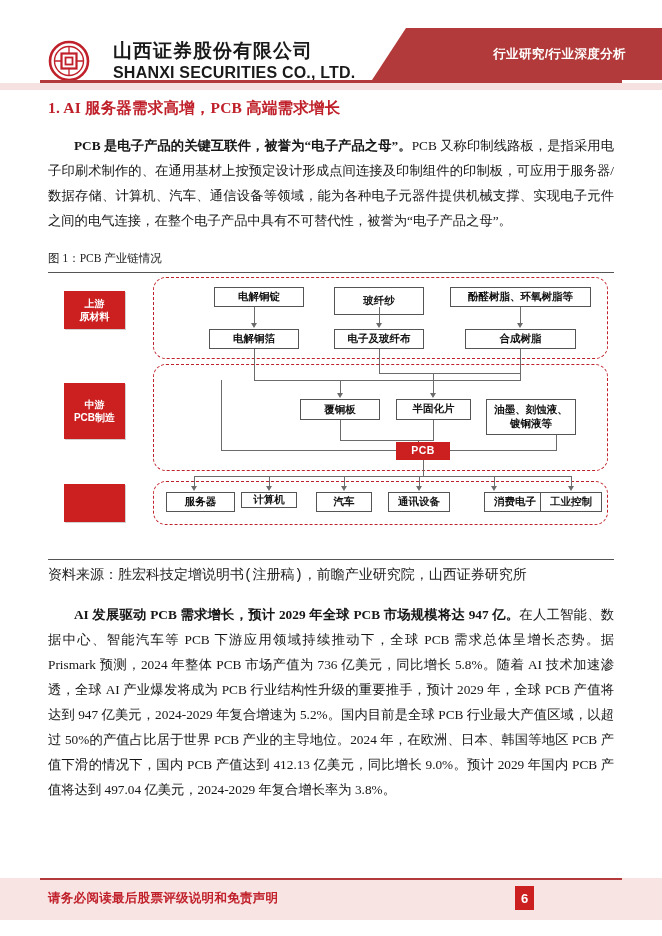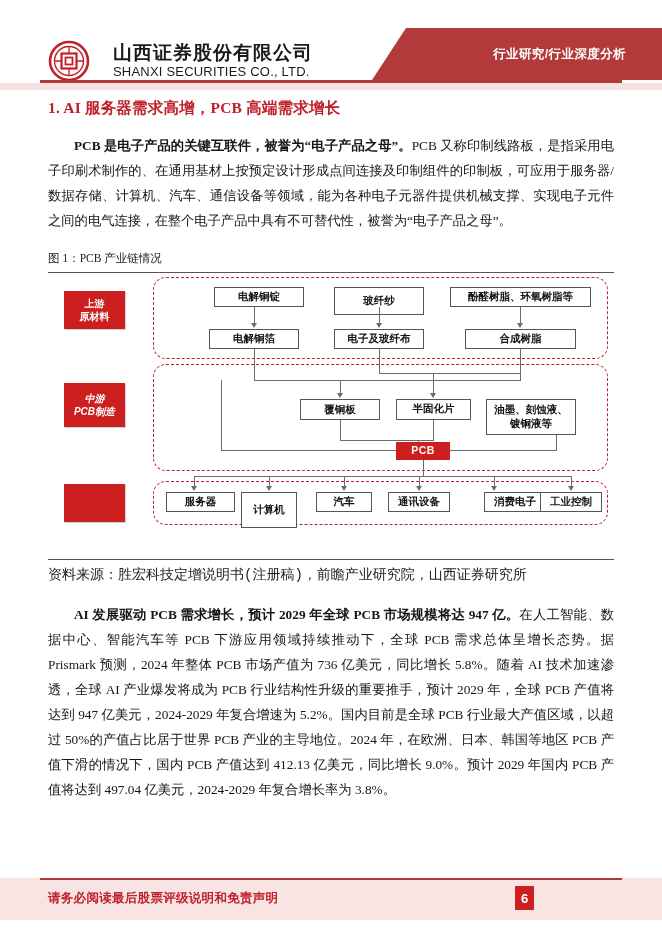--- a/index.html
+++ b/index.html
@@ -49,22 +49,22 @@
     display: flex; align-items: center; gap: 23px; margin-top: 8px;
   }
   .logo-mark { width: 42px; height: 42px; display: block; }
   .logo-text-cn {
     font-family: "Liberation Sans", "DejaVu Sans", sans-serif;
     font-size: 19px; font-weight: bold; color: #1a1a1a;
     letter-spacing: 1px; line-height: 1.12;
   }
   .logo-text-en {
     font-family: "Liberation Sans", "DejaVu Sans", sans-serif;
-    font-size: 13px; font-weight: normal; color: #1a1a1a;
-    letter-spacing: .2px; line-height: 1.2; margin-top: 1px;
+    font-size: 16px; font-weight: bold; color: #1a1a1a;
+    letter-spacing: .2px; line-height: 1.2; margin-top: 1px; text-align: right;
   }
 
   
   .content { position: absolute; left: 48px; top: 98px; width: 566px; }
 
   h1.section-title {
     color: #c0202a;
     font-size: 15.5px;
     font-weight: bold;
     letter-spacing: .2px;
@@ -213,21 +213,21 @@
     <div class="fig-inner">
 
       <div class="dash-zone" style="left:105px; top:4px; width:455px; height:82px;"></div>
       <div class="dash-zone" style="left:105px; top:91px; width:455px; height:107px;"></div>
       <div class="dash-zone" style="left:105px; top:208px; width:455px; height:44px;"></div>
 
       <div class="stage-label" style="left:16px; top:18px; width:61px; height:38px;">
         <span>上游</span>
         <span>原材料</span>
       </div>
-      <div class="stage-label" style="left:16px; top:110px; width:61px; height:44px;font-style:italic;">
+      <div class="stage-label" style="left:16px; top:110px; width:61px; height:56px;">
         <span>中游</span>
         <span>PCB制造</span>
       </div>
       <div class="stage-label" style="left:16px; top:211px; width:61px; height:38px;gap:47px;">
         <span>下游</span>
         <span>应用领域</span>
       </div>
 
       <div class="node" style="left:166px; top:14px; width:90px; height:20px;">电解铜锭</div>
       <div class="node" style="left:286px; top:14px; width:90px; height:28px;">玻纤纱</div>
@@ -289,21 +289,21 @@
       <div class="conn v" style="left:296px; top:203px; height:11px;"></div>
       <div class="arrow-d" style="left:293px; top:213px;"></div>
       <div class="conn v" style="left:371px; top:203px; height:11px;"></div>
       <div class="arrow-d" style="left:368px; top:213px;"></div>
       <div class="conn v" style="left:446px; top:203px; height:11px;"></div>
       <div class="arrow-d" style="left:443px; top:213px;"></div>
       <div class="conn v" style="left:523px; top:203px; height:11px;"></div>
       <div class="arrow-d" style="left:520px; top:213px;"></div>
 
       <div class="node" style="left:118px; top:219px; width:69px; height:20px;">服务器</div>
-      <div class="node" style="left:193px; top:219px; width:56px; height:36px;">计算机</div>
+      <div class="node" style="left:193px; top:219px; width:56px; height:16px;">计算机</div>
       <div class="node" style="left:268px; top:219px; width:56px; height:20px;">汽车</div>
       <div class="node" style="left:340px; top:219px; width:62px; height:20px;">通讯设备</div>
       <div class="node" style="left:436px; top:219px; width:62px; height:20px;">消费电子</div>
       <div class="node" style="left:492px; top:219px; width:62px; height:20px;">工业控制</div>
 
     </div>
   </div>
 
   <div class="source-line">资料来源：胜宏科技定增说明书(注册稿)，前瞻产业研究院，山西证券研究所</div>
 

